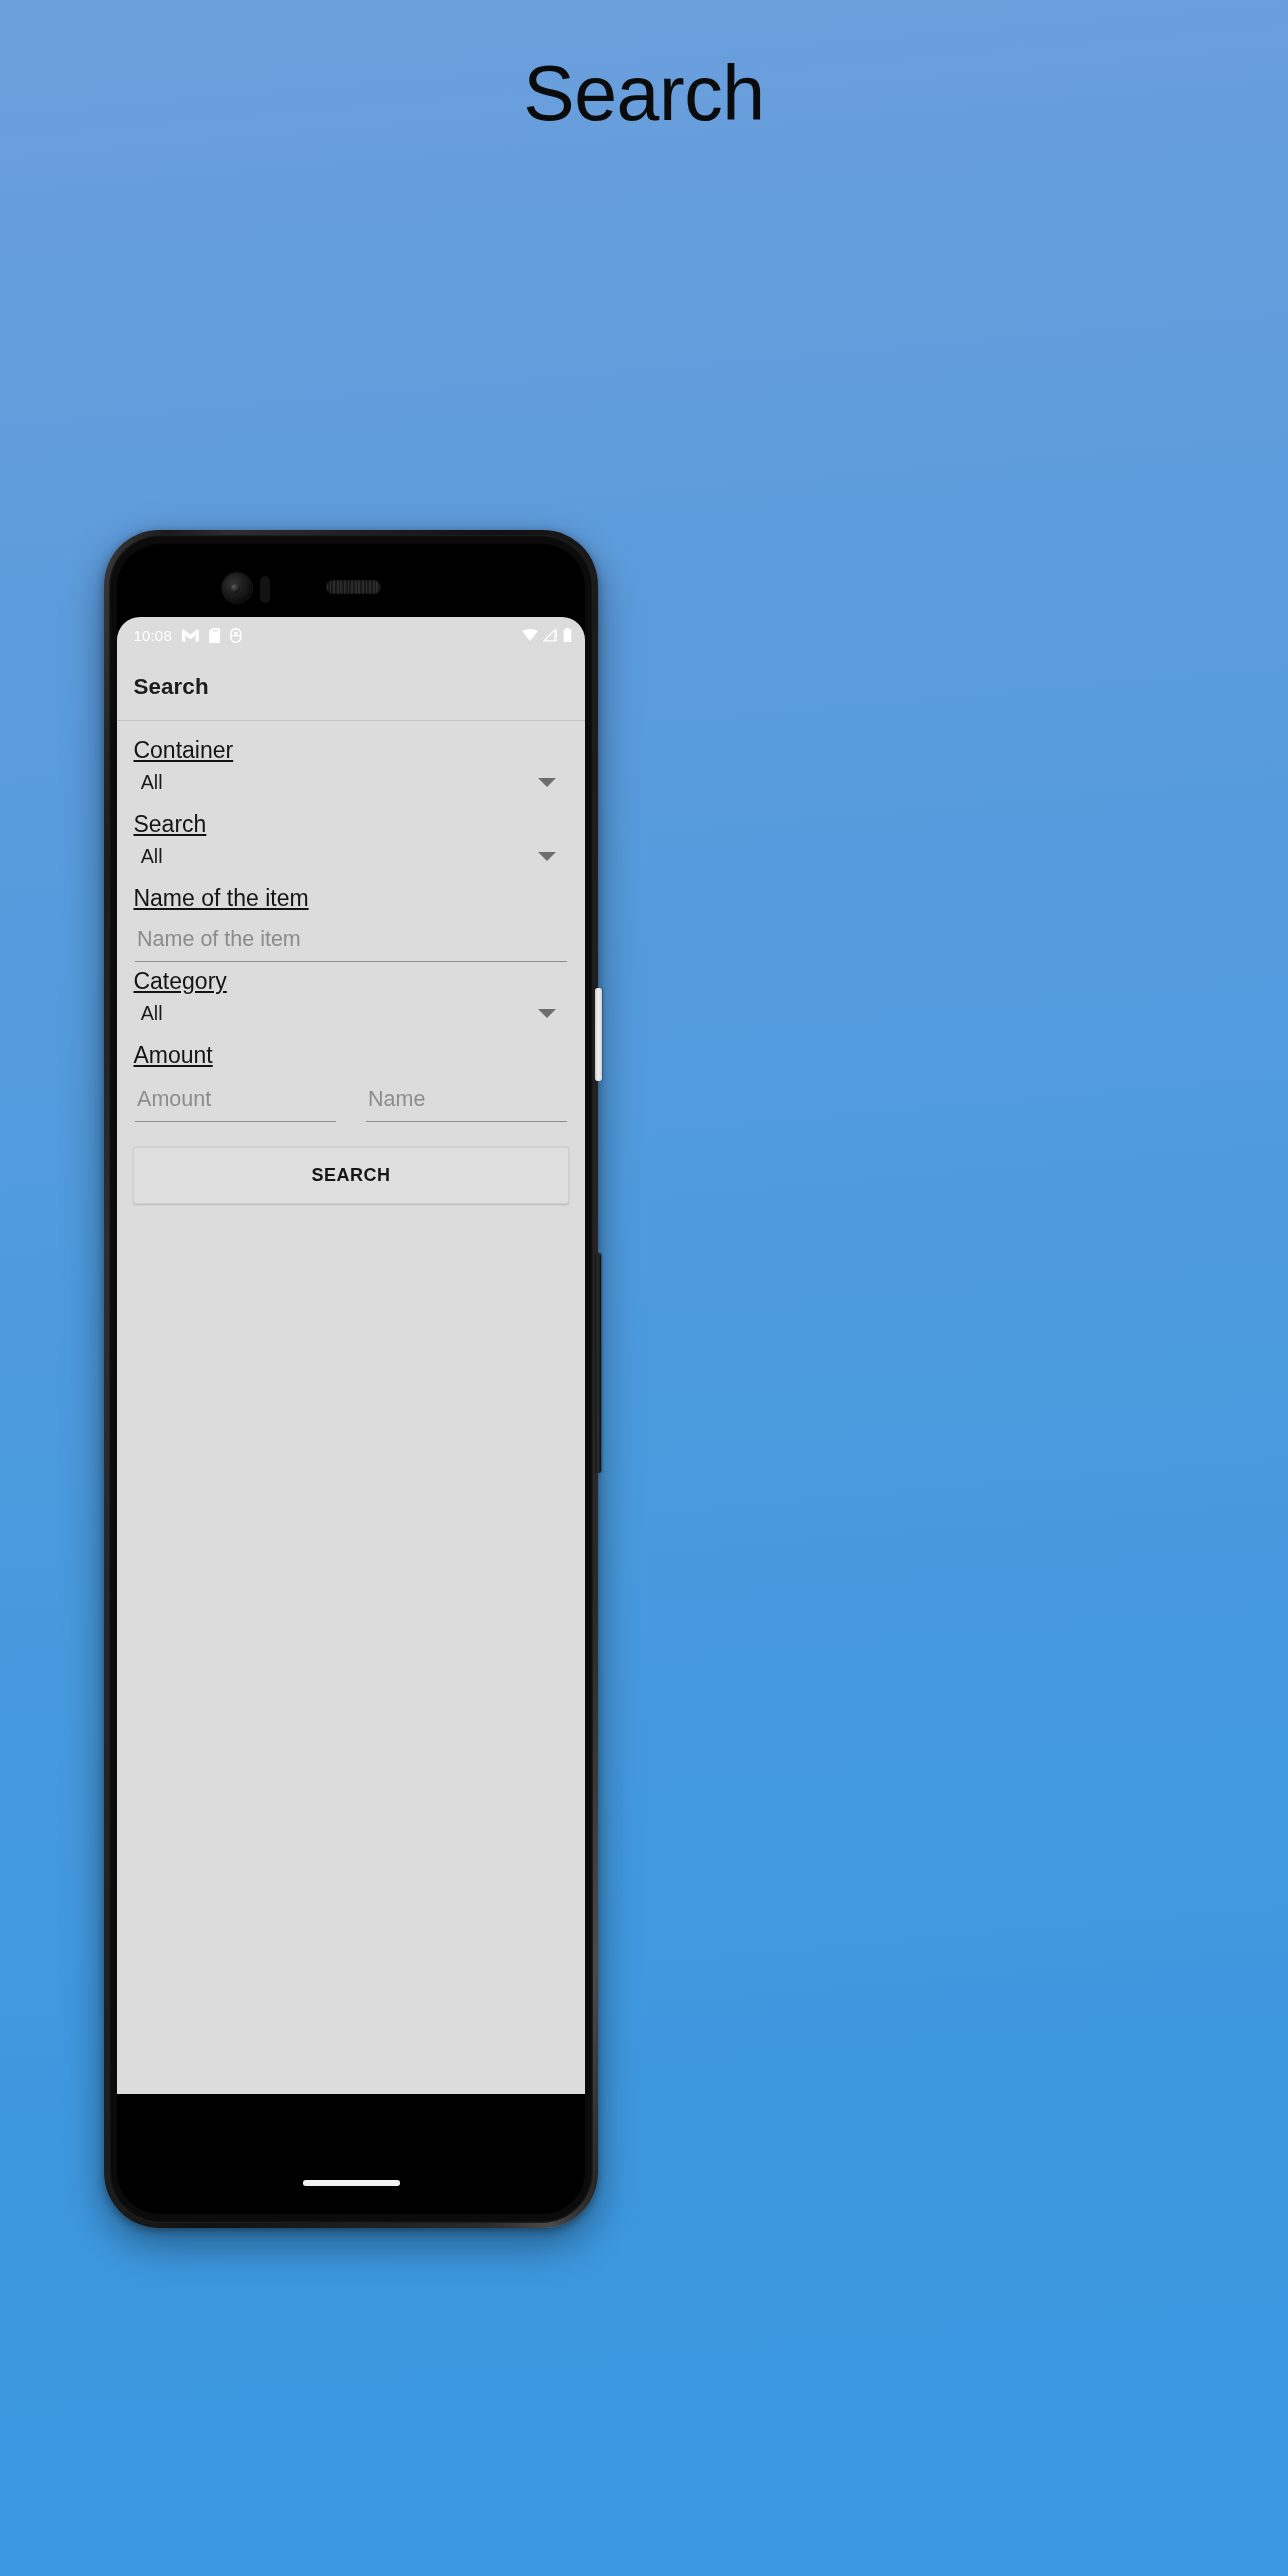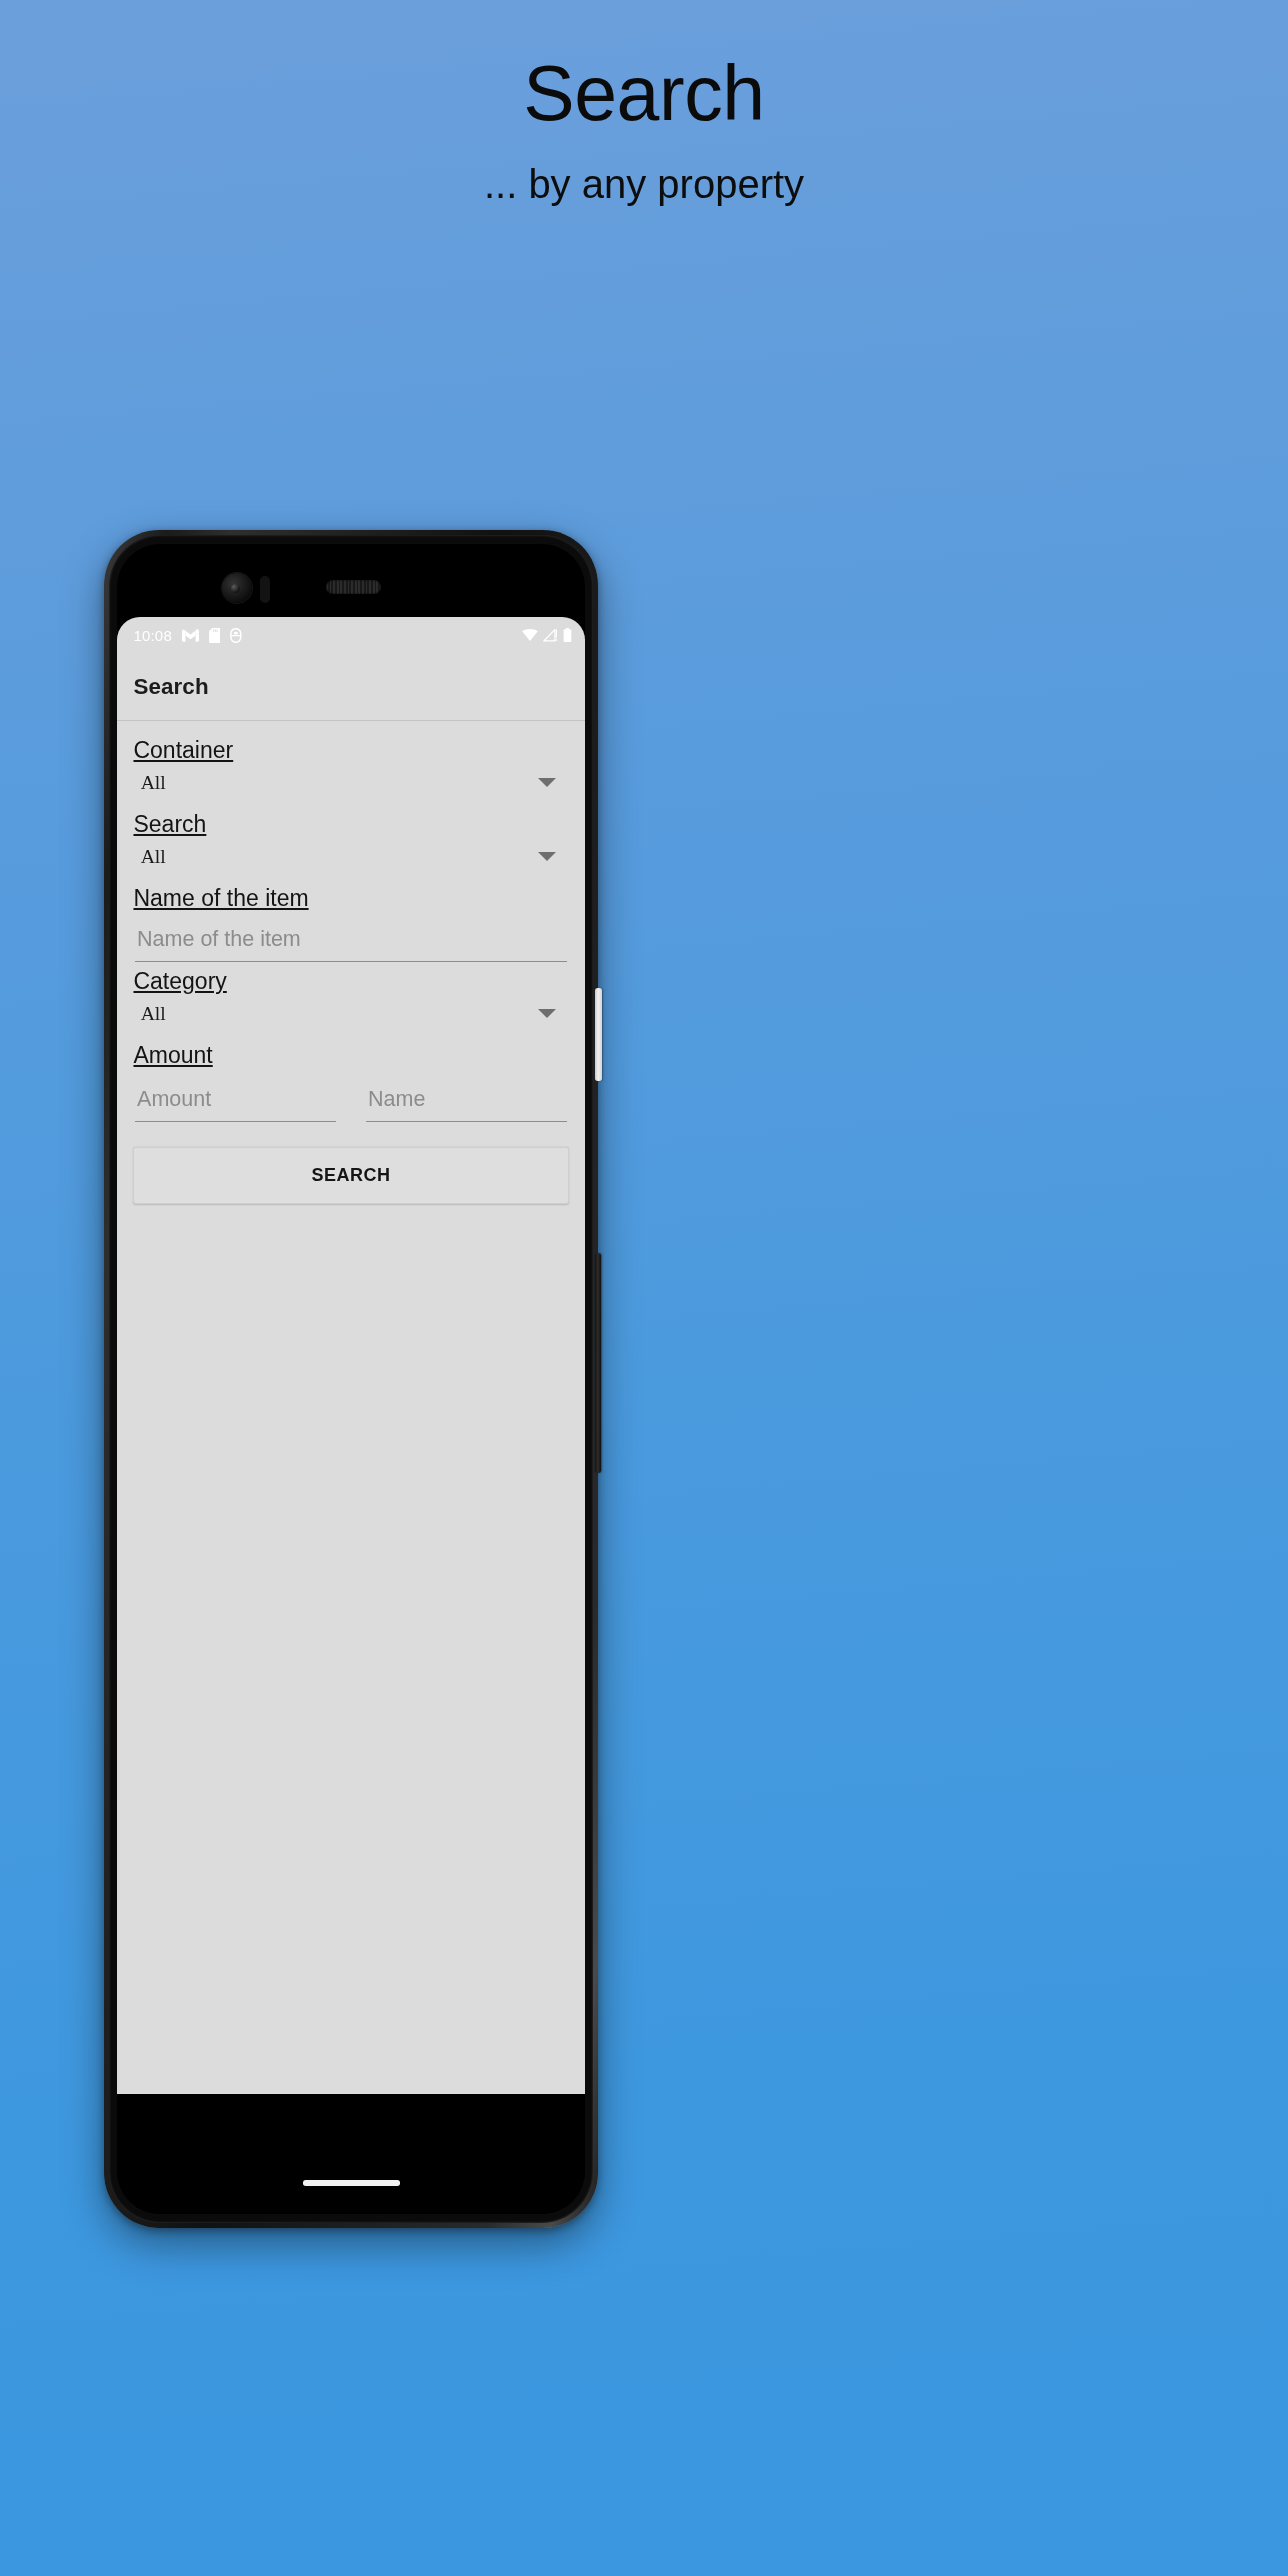--- a/index.html
+++ b/index.html
@@ -171,21 +171,20 @@
   }
   .spinner-row {
     display: flex;
     align-items: center;
     justify-content: space-between;
     padding: 5.4px 7.2px 16px 7.2px;
   }
   .spinner-value {
     font-size: 19.7px;
     color: #1a1a1a;
-    font-family: Liberation Serif, serif;
   }
   .caret {
     width: 0; height: 0;
     border-left: 9px solid transparent;
     border-right: 9px solid transparent;
     border-top: 9px solid #6e6e6e;
     margin-right: 5.4px;
   }
   .underline-input {
     margin: 9px 1.8px 5.4px 1.8px;
@@ -255,21 +254,20 @@
     border-radius: 2.7px;
     background: linear-gradient(90deg, #151515, #2d2d2d 50%, #101010);
     box-shadow: 0.9px 0 1.8px rgba(0,0,0,0.45);
   }
 </style>
 </head>
 <body>
 
 <div class="headline-wrap">
   <div class="headline-title">Search</div>
-  <div class="headline-sub">... by any property</div>
 </div>
 
 <div class="phone">
   <div class="phone-inner">
     <div class="phone-screen">
 
       <div class="front-camera"></div>
       <div class="sensor-dot"></div>
       <div class="earpiece"></div>
 

